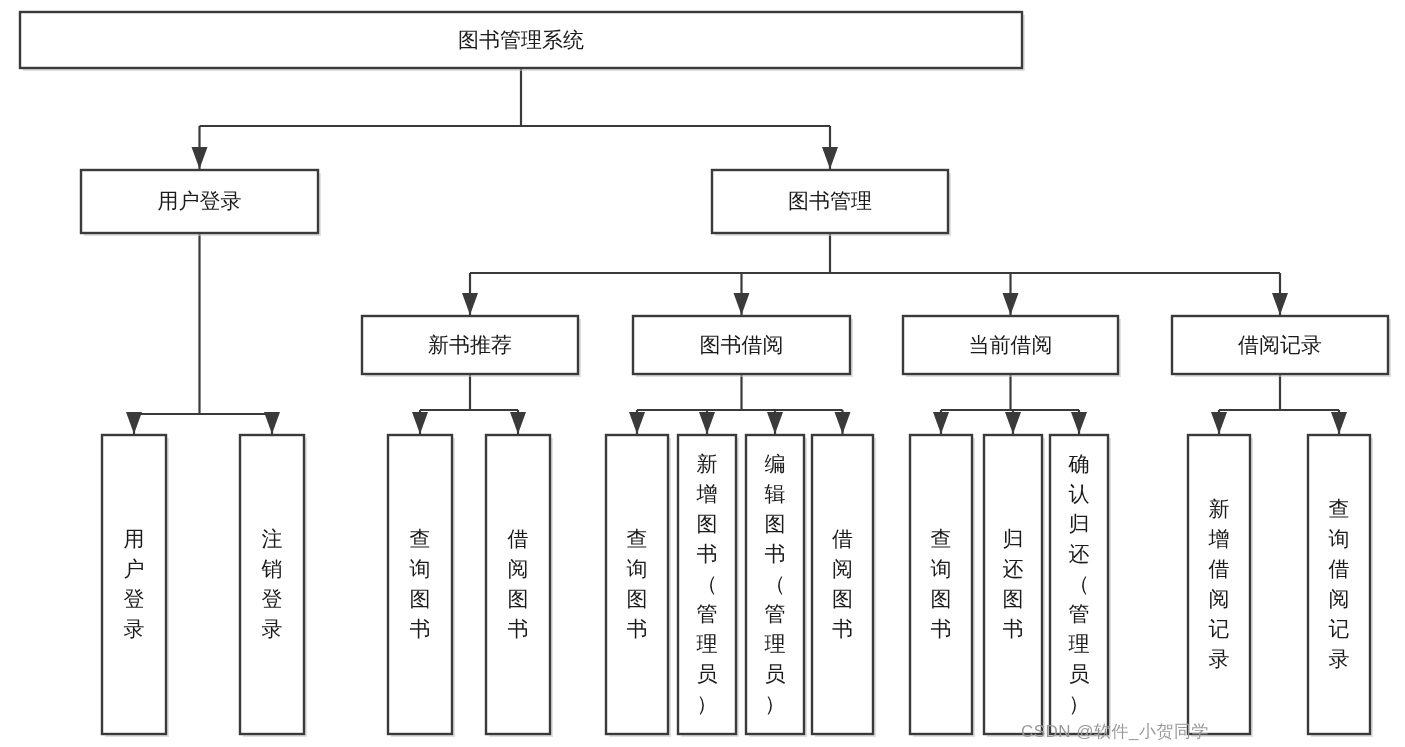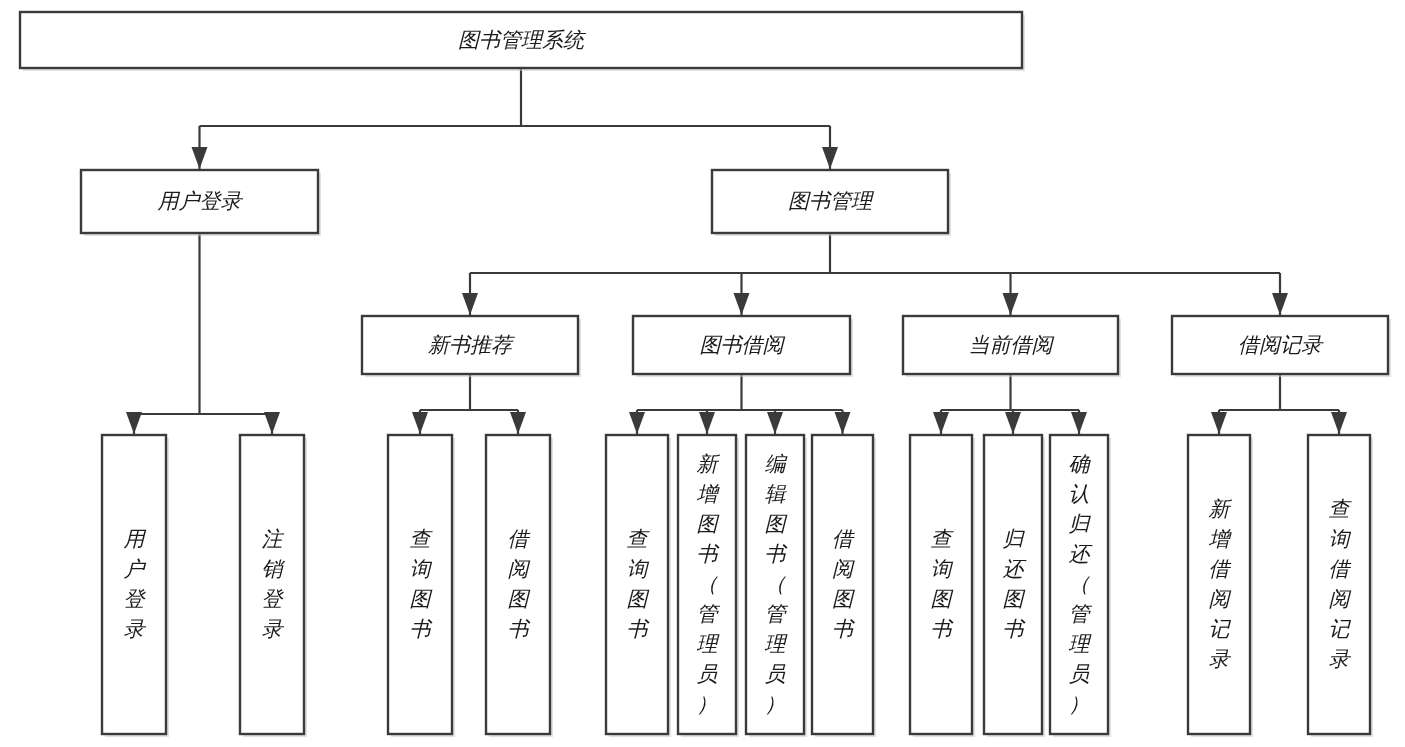--- a/index.html
+++ b/index.html
@@ -11,21 +11,20 @@
     width: 1405px;
     height: 747px;
     overflow: hidden;
     font-family: "Liberation Sans", "DejaVu Sans", sans-serif;
   }
   #diagram-root {
     position: relative;
     width: 1217px;
     height: 747px;
     background: #ffffff;
-    font-style: italic;
   }
   svg.flow-canvas {
     position: absolute;
     left: 0;
     top: 0;
     width: 1405px;
     height: 747px;
   }
   .node-box {
     fill: #ffffff;
@@ -225,13 +224,14 @@
           <rect x="1188" y="435" width="62" height="299" class="node-box"></rect>
           <text x="1219" class="node-label-v"><tspan x="1219" y="515.5">新</tspan><tspan x="1219" y="545.5">增</tspan><tspan x="1219" y="575.5">借</tspan><tspan x="1219" y="605.5">阅</tspan><tspan x="1219" y="635.5">记</tspan><tspan x="1219" y="665.5">录</tspan></text>
         </g>
         <g>
           <rect x="1311" y="438" width="62" height="299" class="node-shadow"></rect>
           <rect x="1308" y="435" width="62" height="299" class="node-box"></rect>
           <text x="1339" class="node-label-v"><tspan x="1339" y="515.5">查</tspan><tspan x="1339" y="545.5">询</tspan><tspan x="1339" y="575.5">借</tspan><tspan x="1339" y="605.5">阅</tspan><tspan x="1339" y="635.5">记</tspan><tspan x="1339" y="665.5">录</tspan></text>
         </g>
       </g>
   </svg>
+  <div class="watermark-text">CSDN @软件_小贺同学</div>
 </div>
 
 </body></html>

